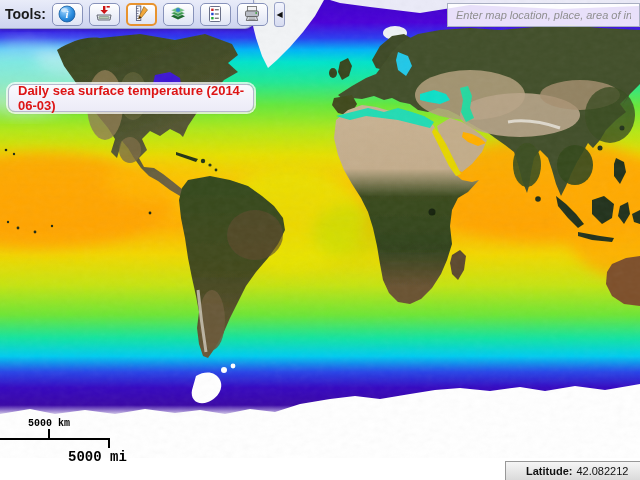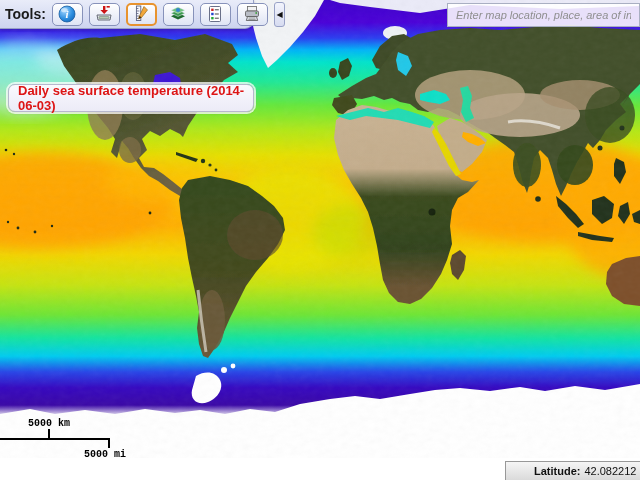--- a/index.html
+++ b/index.html
@@ -51,28 +51,28 @@
     outline:none;
   }
   .search-box::placeholder { color:#8f8f8f; font-style:italic; }
 
   
   .scalebar { position:absolute; left:0; top:418px; width:140px; height:42px;font-family:Liberation Mono, monospace; }
   .scalebar .km-label { position:absolute; left:28px; top:0; font-size:10px; font-weight:bold; color:#000; }
   .scalebar .km-tick  { position:absolute; left:48px; top:11px; width:2px; height:9px; background:#000; }
   .scalebar .hline    { position:absolute; left:0; top:20px; width:110px; height:2px; background:#000; }
   .scalebar .mi-tick  { position:absolute; left:108px; top:22px; width:2px; height:8px; background:#000; }
-  .scalebar .mi-label { position:absolute; left:84px; top:31px; font-size:10px; font-weight:bold; color:#000; }
+  .scalebar .mi-label { position:absolute; left:68px; top:31px; font-size:14px; font-weight:bold; color:#000; }
 
   
   .latitude-box {
     position:absolute; left:505px; top:461px; width:135px; height:19px; box-sizing:border-box;
     background:linear-gradient(#f5f5f5,#dadada);
     border:1px solid #989898; border-right:none; border-bottom:none;
-    font-size:11px; color:#111; display:flex; align-items:center; padding-left:28px; gap:4px;
+    font-size:11px; color:#111; display:flex; align-items:center; padding-left:20px; gap:4px;
   }
   .latitude-box b { font-weight:bold; }
 </style>
 </head>
 <body>
 
 <div id="app">
 
   <svg id="world-map" viewBox="0 0 640 480" preserveAspectRatio="none" xmlns="http://www.w3.org/2000/svg">
     <defs>

